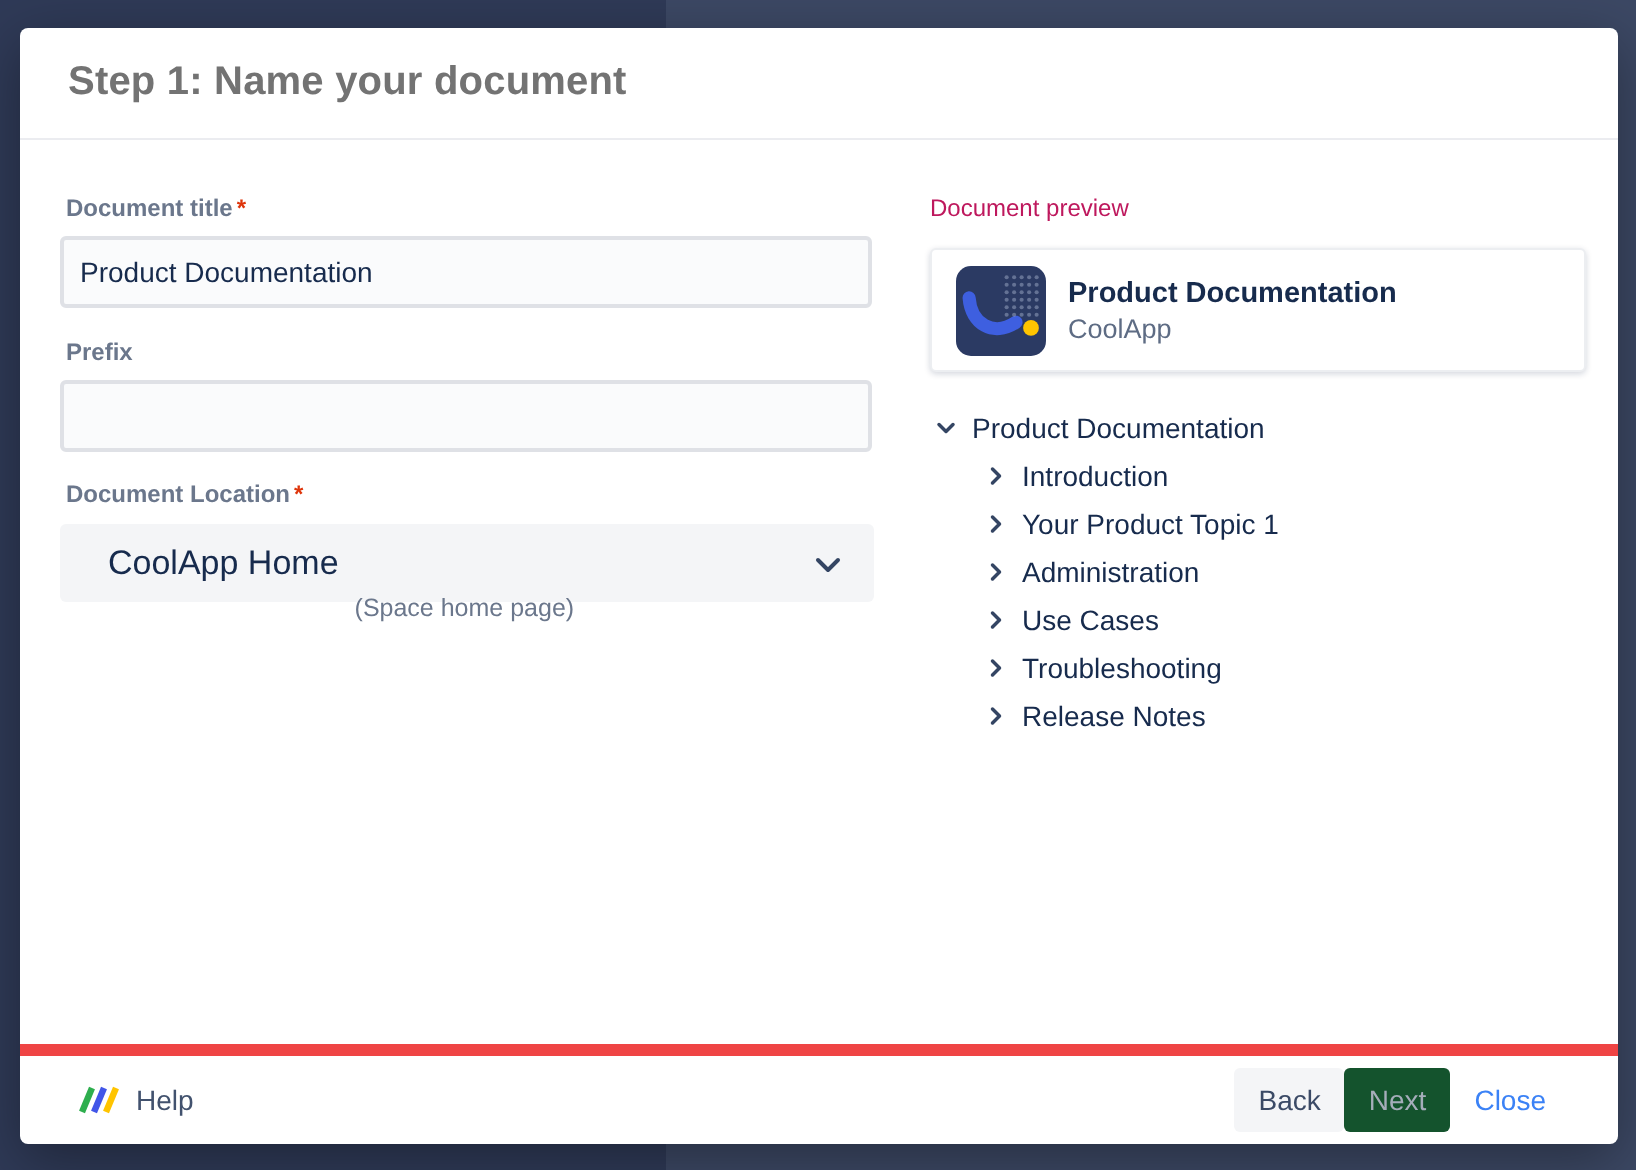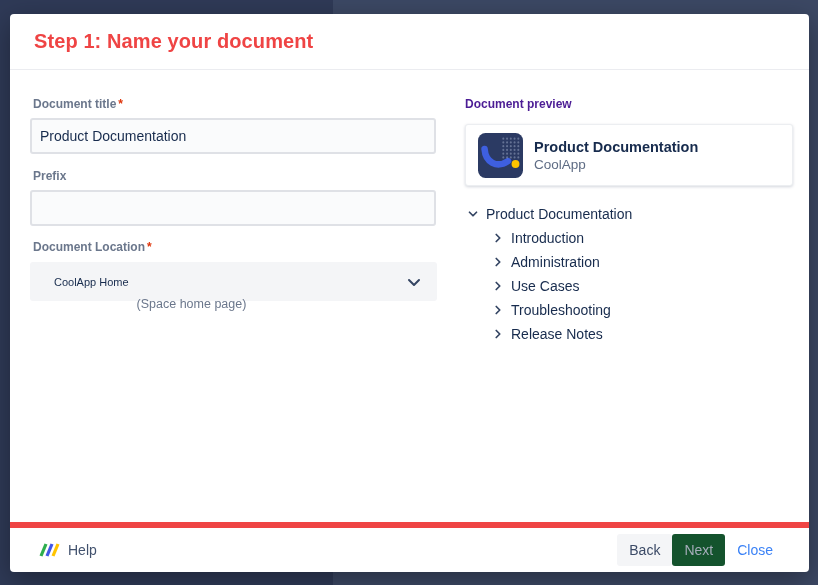--- a/index.html
+++ b/index.html
@@ -17,21 +17,21 @@
   .modal {
     position: absolute; left: 10px; top: 14px; width: 799px; height: 558px;
     background: #ffffff; border-radius: 4px;
     box-shadow: 0 8px 28px rgba(0,0,0,0.35);
     display: flex; flex-direction: column;
   }
   .modal-header {
     height: 56px; padding: 0 24px; display: flex; align-items: center;
     border-bottom: 1px solid #ebecf0; flex: none;
   }
-  .modal-title { font-size: 20px; font-weight: 700; color: #ef4444; letter-spacing: 0.1px; }
+  .modal-title { font-size: 20px; font-weight: 700; color: #737373; letter-spacing: 0.1px; }
   .modal-body { flex: 1; display: flex; padding: 27px 16px 0 20px; }
 
   
   .col-left { width: 406px; flex: none; }
   .field-label {
     font-size: 12px; font-weight: 700; color: #6b778c; margin-left: 3px;
     display: block;
   }
   .req { color: #de350b; margin-left: 2px; }
   .text-input {
@@ -45,27 +45,27 @@
   .helper-text {
     font-size: 12px; color: #6f7c92; line-height: 16px; flex: 1; margin-left: 3px;
   }
   .learn-more { font-size: 13px; color: #2458f5; text-decoration: none; white-space: nowrap; margin-left: 6px; }
   .location-label { margin-top: 14px; }
   .select-field {
     margin-top: 8px; width: 407px; height: 39px;
     background: #f4f5f7; border-radius: 3px;
     display: flex; align-items: center; padding: 0 14px 0 24px; cursor: pointer;
   }
-  .select-value { font-size: 11px; color: #172b4d; }
+  .select-value { font-size: 17px; color: #172b4d; }
   .select-hint { font-size: 12.5px; color: #6b778c; margin-left: 8px; margin-top: 44px; }
   .select-chevron { margin-left: auto; display: flex; }
 
   
   .col-right { margin-left: 29px; width: 328px; flex: none; }
-  .preview-label { font-size: 12px; font-weight: 700; color: #4c1d95; display: block; }
+  .preview-label { font-size: 12px; font-weight: 400; color: #be185d; display: block; }
   .preview-card {
     margin-top: 13px; width: 328px; height: 62px;
     background: #fff; border: 1px solid #eceef1; border-radius: 3px;
     box-shadow: 0 1px 3px rgba(9,30,66,0.18);
     display: flex; align-items: center; padding: 0 12px;
   }
   .doc-icon { width: 45px; height: 45px; flex: none; display: block; }
   .card-text { margin-left: 11px; min-width: 0; }
   .card-title { font-size: 14.5px; font-weight: 700; color: #172b4d; white-space: nowrap; }
   .card-subtitle { font-size: 13.5px; color: #5e6c84; margin-top: 2px; }
@@ -191,20 +191,28 @@
               </svg>
           </span>
           <span class="tree-text">Introduction</span>
         </div>
         <div class="tree-row child">
           <span class="tree-chevron">
             <svg width="14" height="14" viewBox="0 0 16 16">
                 <path d="M6 4 L10 8 L6 12" fill="none" stroke="#344563" stroke-width="2" stroke-linecap="round" stroke-linejoin="round"></path>
               </svg>
           </span>
+          <span class="tree-text">Your Product Topic 1</span>
+        </div>
+        <div class="tree-row child">
+          <span class="tree-chevron">
+            <svg width="14" height="14" viewBox="0 0 16 16">
+                <path d="M6 4 L10 8 L6 12" fill="none" stroke="#344563" stroke-width="2" stroke-linecap="round" stroke-linejoin="round"></path>
+              </svg>
+          </span>
           <span class="tree-text">Administration</span>
         </div>
         <div class="tree-row child">
           <span class="tree-chevron">
             <svg width="14" height="14" viewBox="0 0 16 16">
                 <path d="M6 4 L10 8 L6 12" fill="none" stroke="#344563" stroke-width="2" stroke-linecap="round" stroke-linejoin="round"></path>
               </svg>
           </span>
           <span class="tree-text">Use Cases</span>
         </div>

